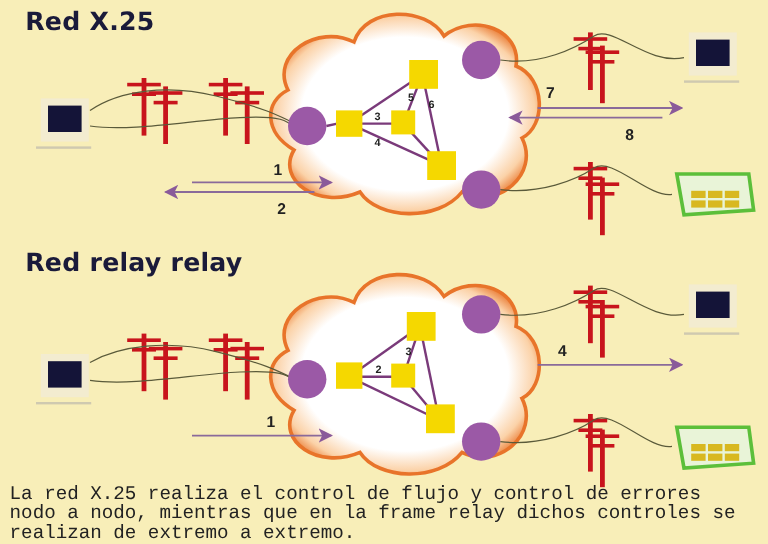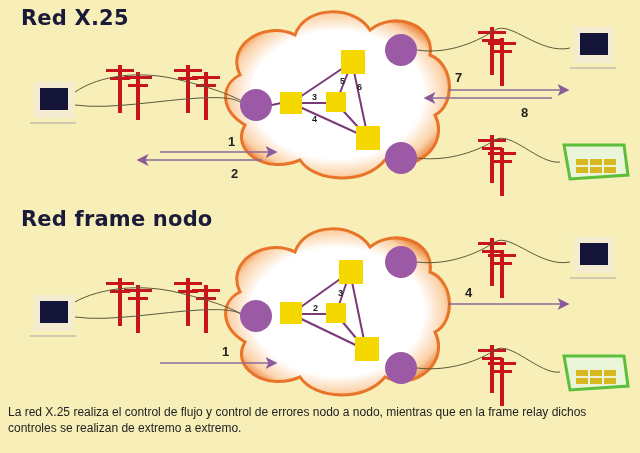--- a/index.html
+++ b/index.html
@@ -3,27 +3,27 @@
 <meta charset="utf-8">
 <style>
   html,body{margin:0;padding:0;}
   body{width:640px;height:453px;background:#f8eeb8;position:relative;overflow:hidden;font-family:"DejaVu Sans",sans-serif;}
   .title{position:absolute;left:9px;font-weight:bold;color:#1a1a3a;font-size:21px;letter-spacing:0.2px;margin-left:12px;}
   #t1{top:6px;}
   #t2{top:207px;}
   svg{position:absolute;left:0;top:0;}
   .num{font-family:"Liberation Sans",sans-serif;font-weight:bold;font-size:13px;fill:#222;}
   .snum{font-family:"Liberation Sans",sans-serif;font-weight:bold;font-size:9px;fill:#222;}
-  .caption{position:absolute;left:8px;top:404px;width:620px;font-family:Liberation Sans, sans-serif;font-size:12px;line-height:16px;color:#222;}
+  .caption{position:absolute;left:8px;top:404px;width:620px;font-family:Liberation Mono, monospace;font-size:16px;line-height:16px;color:#222;}
 </style>
 </head>
 <body>
 
 <div id="t1" class="title">Red X.25</div>
-<div id="t2" class="title">Red frame nodo</div>
+<div id="t2" class="title">Red relay relay</div>
 
 <svg width="640" height="453" viewBox="0 0 640 453">
   <defs>
     <radialGradient id="cg" cx="50%" cy="50%" r="55%">
       <stop offset="70%" stop-color="#ffffff"></stop>
       <stop offset="88%" stop-color="#fbd2a8"></stop>
       <stop offset="100%" stop-color="#e8742a"></stop>
     </radialGradient>
     <marker id="ah" markerWidth="8" markerHeight="8" refX="7" refY="4" orient="auto">
       <path d="M0,0 L8,4 L0,8 L2,4 Z" fill="#8a5a9a"></path>

